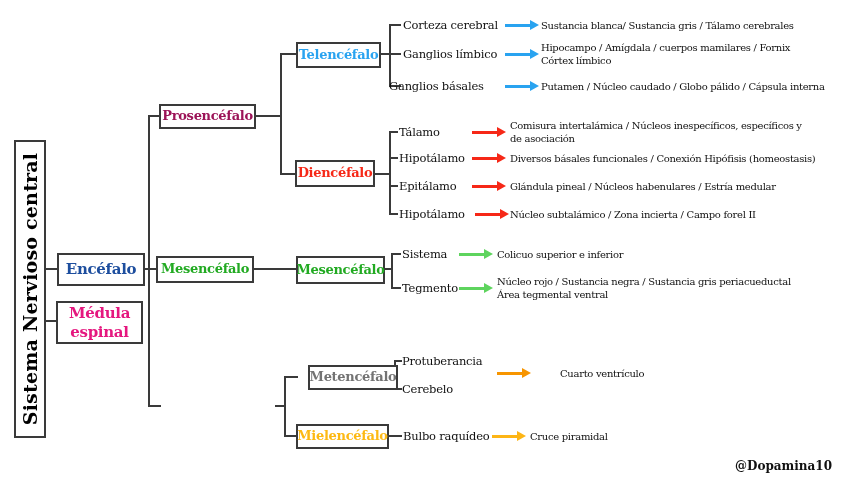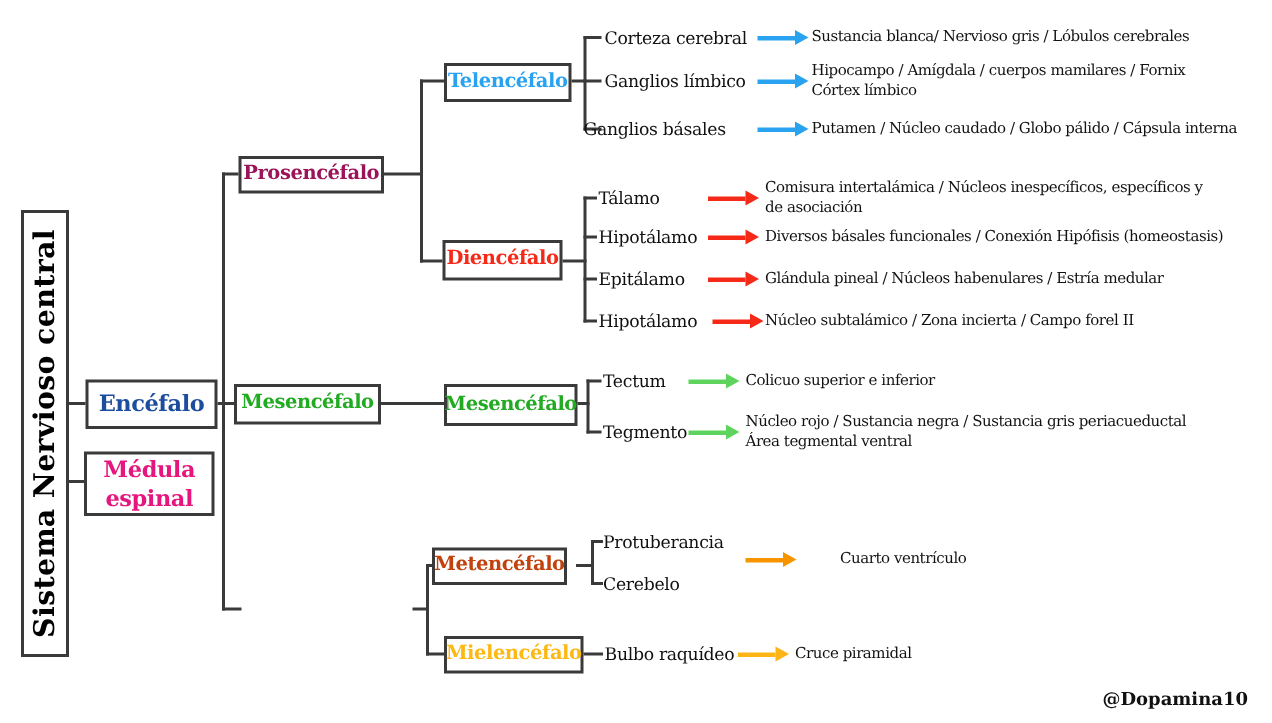--- a/index.html
+++ b/index.html
@@ -91,29 +91,29 @@
   <div class="node" style="left: 56px; top: 301px; width: 87px; height: 43px; font-size: 15px; color: rgb(229, 23, 127);">Médula
 espinal</div>
 
   <div class="node" style="left: 159px; top: 104px; width: 97px; height: 25px; color: rgb(156, 20, 88);">Prosencéfalo</div>
   <div class="node" style="left: 295px; top: 160px; width: 80px; height: 27px; color: rgb(246, 40, 23);">Diencéfalo</div>
   <div class="node" style="left: 296px; top: 42px; width: 85px; height: 26px; color: rgb(41, 163, 240);">Telencéfalo</div>
 
   <div class="node" style="left: 156px; top: 256px; width: 98px; height: 27px; color: rgb(34, 170, 34);">Mesencéfalo</div>
   <div class="node" style="left: 296px; top: 256px; width: 89px; height: 28px; color: rgb(34, 170, 34);">Mesencéfalo</div>
 
-  <div class="node" style="left: 288px; top: 365px; width: 90px; height: 25px; color: #c2410c;">Metencéfalo</div>
+  <div class="node" style="left: 308px; top: 365px; width: 90px; height: 25px; color: #737373;">Metencéfalo</div>
   <div class="node" style="left: 296px; top: 424px; width: 93px; height: 25px; color: rgb(253, 185, 19);">Mielencéfalo</div>
 
   <div class="leaf" style="left:403px;top:25px">Corteza cerebral</div>
   <div class="arrow" style="left:505px;top:25px">
     <div class="shaft" style="background: rgb(41, 163, 240);"></div>
     <div class="head" style="border-left-color: rgb(41, 163, 240);"></div>
   </div>
-  <div class="desc" style="left:541px;top:25px">Sustancia blanca/ Nervioso gris / Lóbulos cerebrales</div>
+  <div class="desc" style="left:541px;top:25px">Sustancia blanca/ Sustancia gris / Tálamo cerebrales</div>
 
   <div class="leaf" style="left:403px;top:54px">Ganglios límbico</div>
   <div class="arrow" style="left:505px;top:54px">
     <div class="shaft" style="background: rgb(41, 163, 240);"></div>
     <div class="head" style="border-left-color: rgb(41, 163, 240);"></div>
   </div>
   <div class="desc multi" style="left:541px;top:54px">Hipocampo / Amígdala / cuerpos mamilares / Fornix
 Córtex límbico</div>
 
   <div class="leaf" style="left:389px;top:86px">Ganglios básales</div>
@@ -145,21 +145,21 @@
   </div>
   <div class="desc" style="left:510px;top:186px">Glándula pineal / Núcleos habenulares / Estría medular</div>
 
   <div class="leaf" style="left:399px;top:214px">Hipotálamo</div>
   <div class="arrow" style="left:475px;top:214px">
     <div class="shaft" style="background: rgb(246, 40, 23);"></div>
     <div class="head" style="border-left-color: rgb(246, 40, 23);"></div>
   </div>
   <div class="desc" style="left:510px;top:214px">Núcleo subtalámico / Zona incierta / Campo forel II</div>
 
-  <div class="leaf" style="left:402px;top:254px">Tectum</div>
+  <div class="leaf" style="left:402px;top:254px">Sistema</div>
   <div class="arrow" style="left:459px;top:254px">
     <div class="shaft" style="background: rgb(94, 212, 94);"></div>
     <div class="head" style="border-left-color: rgb(94, 212, 94);"></div>
   </div>
   <div class="desc" style="left:497px;top:254px">Colicuo superior e inferior</div>
 
   <div class="leaf" style="left:402px;top:288px">Tegmento</div>
   <div class="arrow" style="left:459px;top:288px">
     <div class="shaft" style="background: rgb(94, 212, 94);"></div>
     <div class="head" style="border-left-color: rgb(94, 212, 94);"></div>

